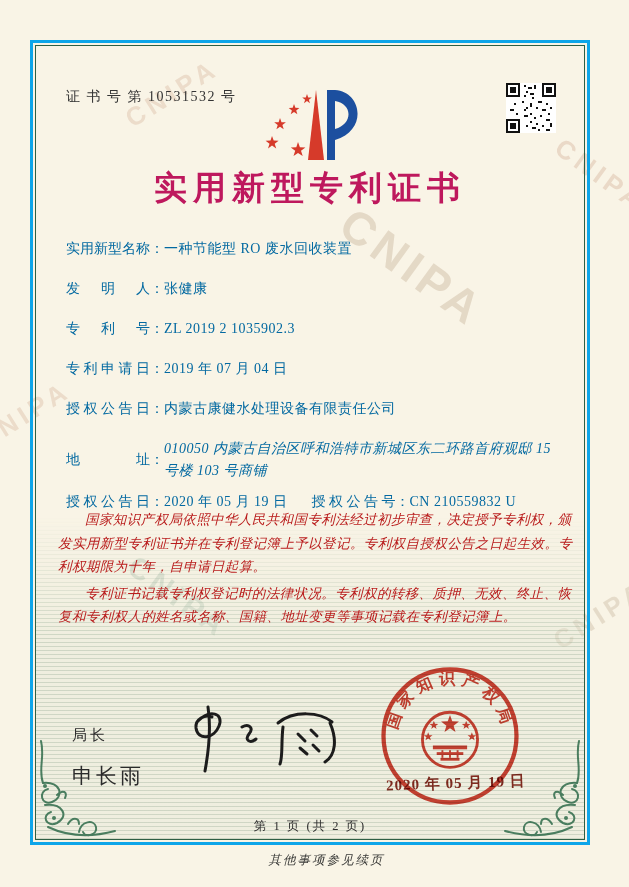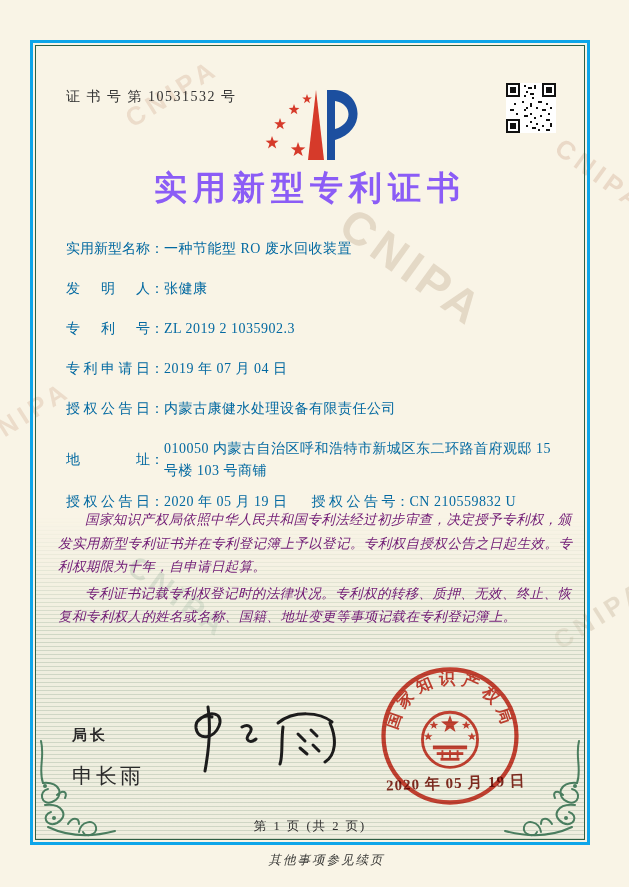--- a/index.html
+++ b/index.html
@@ -28,37 +28,37 @@
       repeating-linear-gradient(0deg, rgba(130,158,132,0.30) 0 1px, rgba(0,0,0,0) 1px 4px),
       rgba(224,231,213,0.40);
     -webkit-mask-image:linear-gradient(to bottom, transparent 0, #000 120px);
     mask-image:linear-gradient(to bottom, transparent 0, #000 120px);
     pointer-events:none;}
   
   .cert-no{position:absolute; left:30px; top:42px; font-size:14px; letter-spacing:1.5px; color:#333;}
   .logo{position:absolute; left:226px; top:36px;}
   .qr{position:absolute; left:470px; top:37px;}
   .title{position:absolute; left:0; top:120px; width:100%; text-align:center;
-         font-size:33px; font-weight:bold; letter-spacing:6px; color:#8b5cf6;}
+         font-size:33px; font-weight:bold; letter-spacing:6px; color:#be185d;}
   
   .fields{position:absolute; left:30px; top:192px; width:505px; font-size:14px; color:#0369a1;}
   .frow{display:flex; align-items:flex-start; line-height:22px; margin-bottom:18px;}
   .frow.addr{margin-bottom:9px;align-items:center;}
   .fpair{display:flex; align-items:flex-start;}
   .fpair+.fpair{margin-left:24px;}
   .flabel{display:inline-block; width:84px; text-align:justify; text-align-last:justify; flex:none;}
   .fcolon{flex:none;}
   .fvalue{letter-spacing:0.5px;}
-  .fvalue.addrv{width:402px;}
+  .fvalue.addrv{width:402px;font-style:italic;}
   
   .body-text{position:absolute; left:22px; top:462px; width:520px;
-     font-size:13.5px; line-height:23.5px; font-style:italic; color:#701a75; letter-spacing:0.4px;}
+     font-size:13.5px; line-height:23.5px; font-style:italic; color:#b91c1c; letter-spacing:0.4px;}
   .body-text p{margin:0 0 3px 0; text-indent:2em;}
   
-  .sig-title{position:absolute; left:36px; top:680px; font-size:15px; letter-spacing:3px;font-weight:bold;}
+  .sig-title{position:absolute; left:36px; top:680px; font-size:15px; letter-spacing:3px;}
   .sig-name{position:absolute; left:36px; top:716px; font-size:21px; letter-spacing:3px;}
   .autograph{position:absolute; left:132px; top:655px;}
   .seal{position:absolute; left:338px; top:614px; mix-blend-mode:multiply; opacity:0.93;}
   .seal-date{position:absolute; left:350px; top:728px; font-size:15px; font-weight:bold;
      color:#8a2e24; letter-spacing:1px; transform:rotate(-2deg); mix-blend-mode:multiply;}
   
   .orn{position:absolute; bottom:0;}
   .orn.bl{left:-1px;}
   .orn.br{right:-1px; transform:scaleX(-1);}
   

